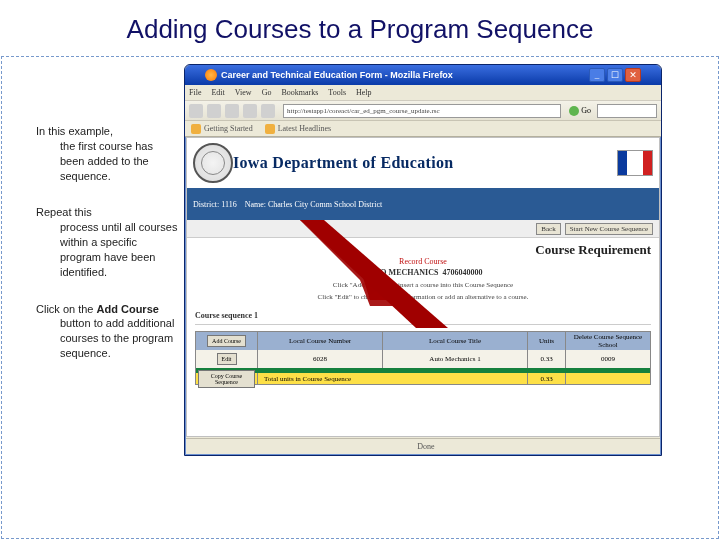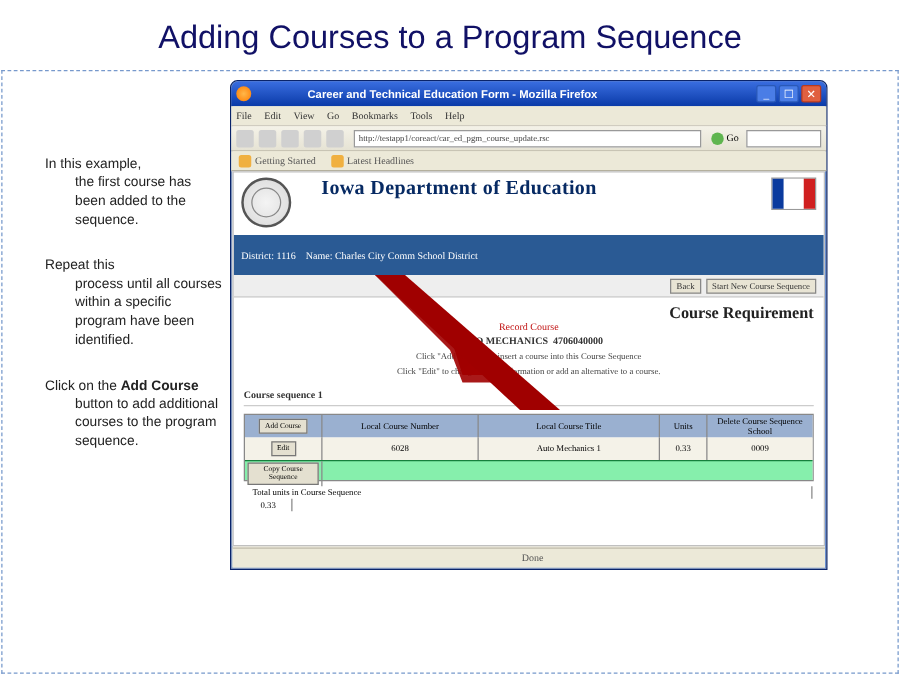--- a/index.html
+++ b/index.html
@@ -48,22 +48,21 @@
     border: 1px solid #0a246a;
     border-radius: 6px 6px 0 0;
     box-shadow: 0 0 0 1px #6a8fcf inset;
   }
   .titlebar {
     height: 20px;
     background: linear-gradient(#3a6ee0, #0a3aa8);
     border-radius: 6px 6px 0 0;
     display: flex;
     align-items: center;
-    padding: 0 4px;
-    gap: 41px;
+    padding: 0 20px;
   }
   .titlebar .tb-icon {
     width: 12px; height: 12px;
     background: radial-gradient(#ffb84a,#ff7a00);
     border-radius: 50%;
     margin-right: 4px;
   }
   .titlebar .tb-text {
     flex: 1;
     color: #fff;
@@ -139,23 +138,23 @@
     position: absolute;
     left: 1px; right: 1px;
     top: 72px; bottom: 18px;
     background: #fff;
     border: 1px solid #c0c0c0;
     overflow: hidden;
   }
   .header-strip {
     height: 50px;
     display: flex;
-    align-items: flex-start;
+    align-items: center;
     padding: 4px 6px;
-    gap: 24px;
+    gap: 0;
   }
   .seal {
     width: 40px; height: 40px;
     border: 2px solid #555;
     border-radius: 50%;
     background: radial-gradient(#f4f4f4,#d8d8d8);
     position: relative;
   }
   .seal:after {
     content: "";
@@ -266,23 +265,22 @@
   .cell-btn {
     font-size: 6px;
     padding: 2px 4px;
     border: 1px solid #777;
     background: #e4e0d0;
     font-family: Tahoma;
   }
   .foot-row {
     display: flex;
     height: 16px;
-    border-top: 1px solid #15803d;
-    background: #86efac;
-    flex-direction: column;
+    border-top: 5px solid #15803d;
+    background: #fde047;
   }
   .statusbar {
     position: absolute;
     left: 1px; right: 1px; bottom: 1px;
     height: 16px;
     background: #ece9d8;
     border-top: 1px solid #c0bcac;
     font-size: 8px;
     font-family: Tahoma;
     color: #555;

